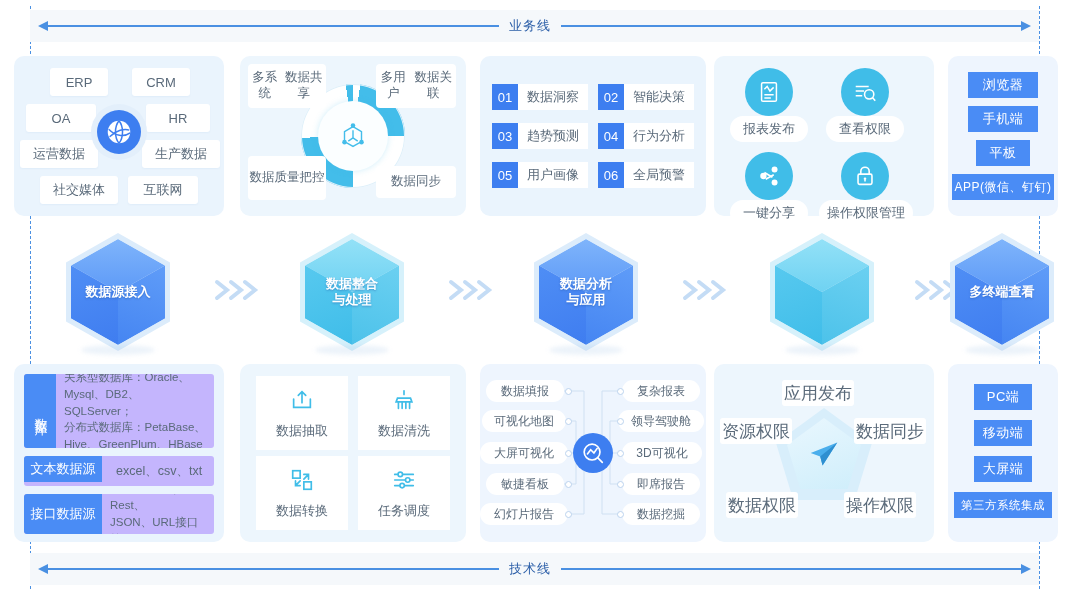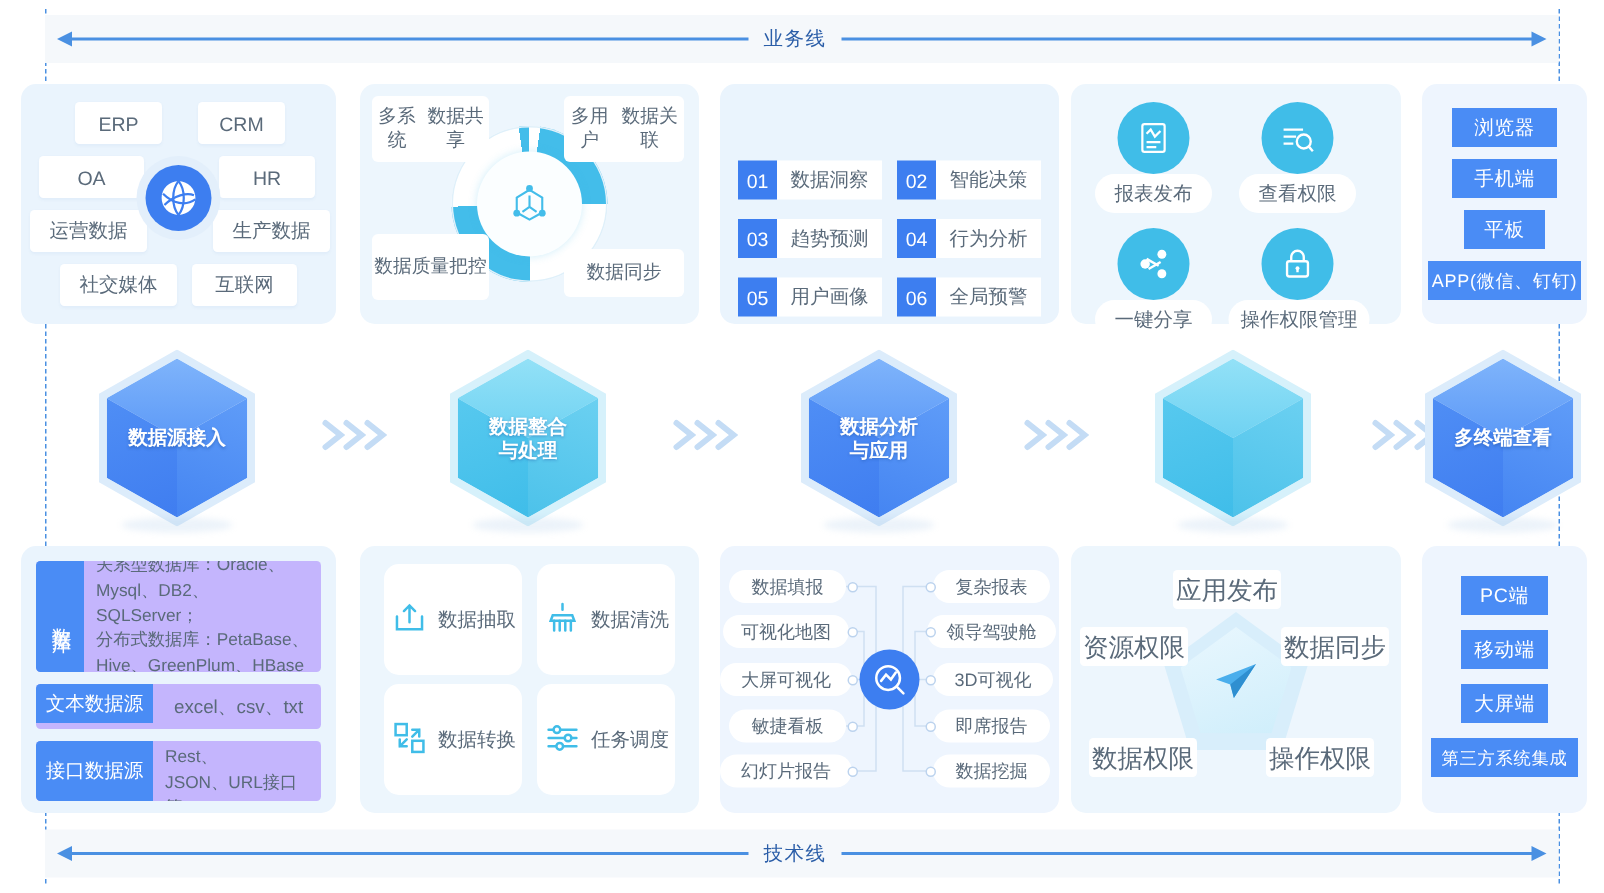--- a/index.html
+++ b/index.html
@@ -89,21 +89,21 @@
     width:46px;height:46px;display:flex;align-items:center;justify-content:center;
     z-index:3;
   }
   .dtag{
     position:absolute;background:#ffffff;border-radius:4px;z-index:4;
     display:flex;flex-direction:row;align-items:center;justify-content:center;
     font-size:12.5px;color:#5a6a7a;line-height:1.25;text-align:center;
   }
 
   
-  .numrow{position:absolute;display:flex;height:26px;margin-top:23px;}
+  .numrow{position:absolute;display:flex;height:26px;}
   .numrow .num{
     width:26px;background:#3d7ef0;color:#fff;font-size:13px;
     display:flex;align-items:center;justify-content:center;
   }
   .numrow .txt{
     background:#ffffff;color:#5a6a7a;font-size:13px;padding:0 9px;
     display:flex;align-items:center;white-space:nowrap;
   }
 
   
@@ -179,22 +179,22 @@
   }
   .db-key.vert{writing-mode:vertical-rl;letter-spacing:2px;}
   .db-val{
     color:#5a6a7a;font-size:11.5px;line-height:1.45;padding:5px 8px;
     display:flex;flex-direction:column;justify-content:center;
   }
   .db-val.center{justify-content:center;}
 
   
   .icard{
-    position:absolute;background:#fff;border-radius:10px;
-    display:flex;flex-direction:row;align-items:center;justify-content:center;
+    position:absolute;background:#fff;border-radius:0;
+    display:flex;flex-direction:column;align-items:center;justify-content:center;
     gap:6px;font-size:13px;color:#5a6a7a;
   }
 
   
   .mm-pill{
     position:absolute;height:22px;background:#fff;border-radius:11px;
     display:flex;align-items:center;justify-content:center;
     font-size:12px;color:#5a6a7a;white-space:nowrap;z-index:3;
   }
   .mm-core{

